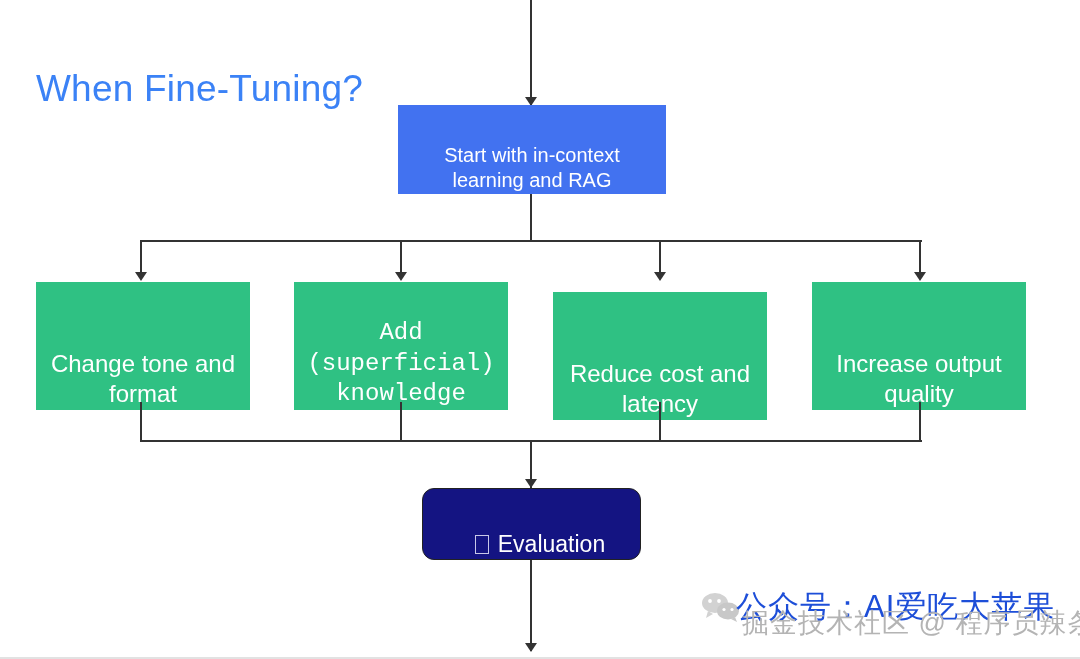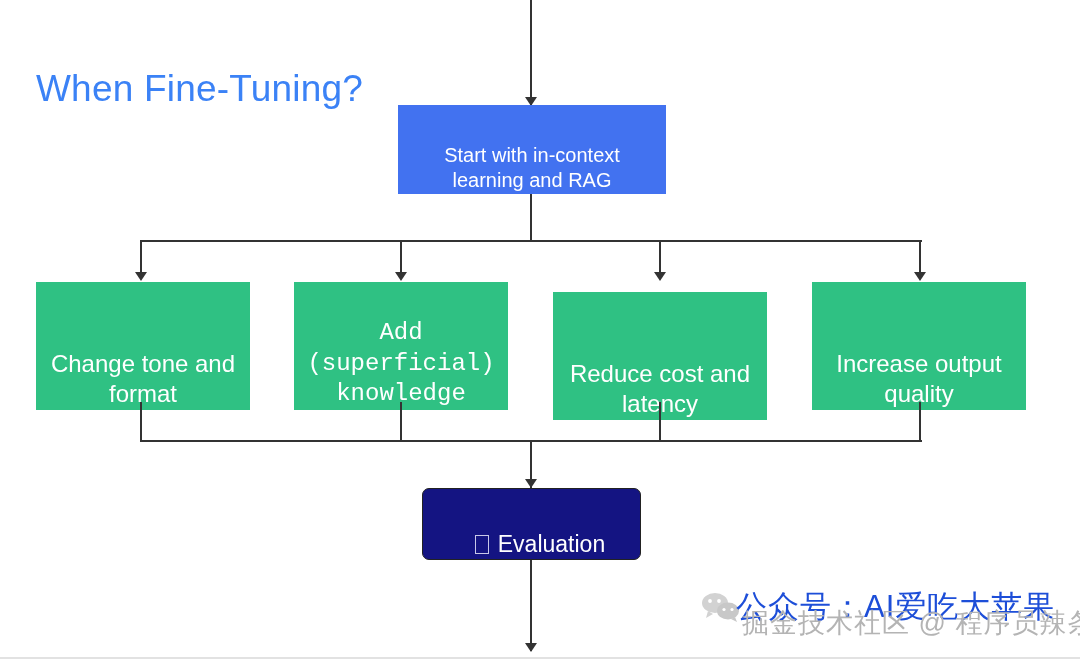--- a/index.html
+++ b/index.html
@@ -70,21 +70,21 @@
   #node-know   { left: 294px; font-family: Liberation Mono, monospace; }
   #node-cost   { left: 553px; margin-top: 10px; }
   #node-qual   { left: 812px; }
 
   #node-eval {
     left: 422px;
     top: 488px;
     width: 219px;
     height: 72px;
     background: #141482;
-    border-radius: 7px;
+    border-radius: 12px;
     border: 1px solid #222222;
     font-size: 23px;
     padding-left: 17px;
   }
   #node-eval .tofu {
     display: inline-block;
     width: 12px;
     height: 17px;
     border: 1.6px solid #c8c8e8;
     margin-right: 9px;

